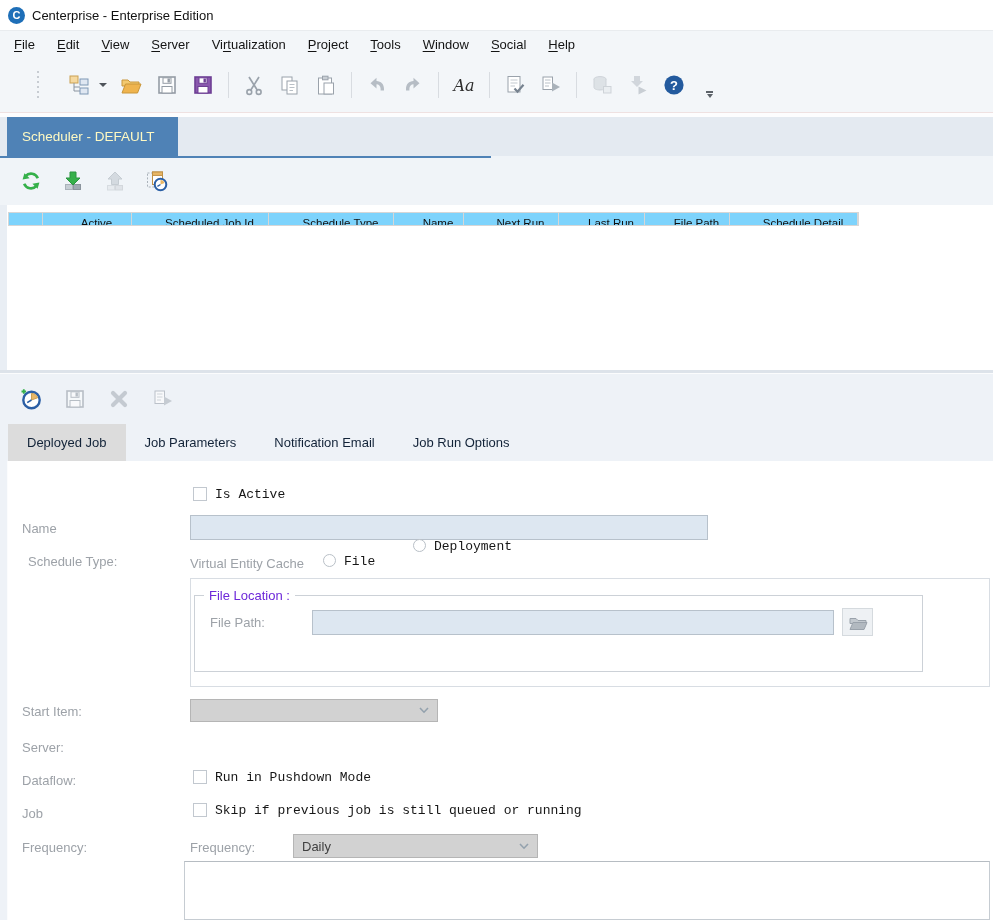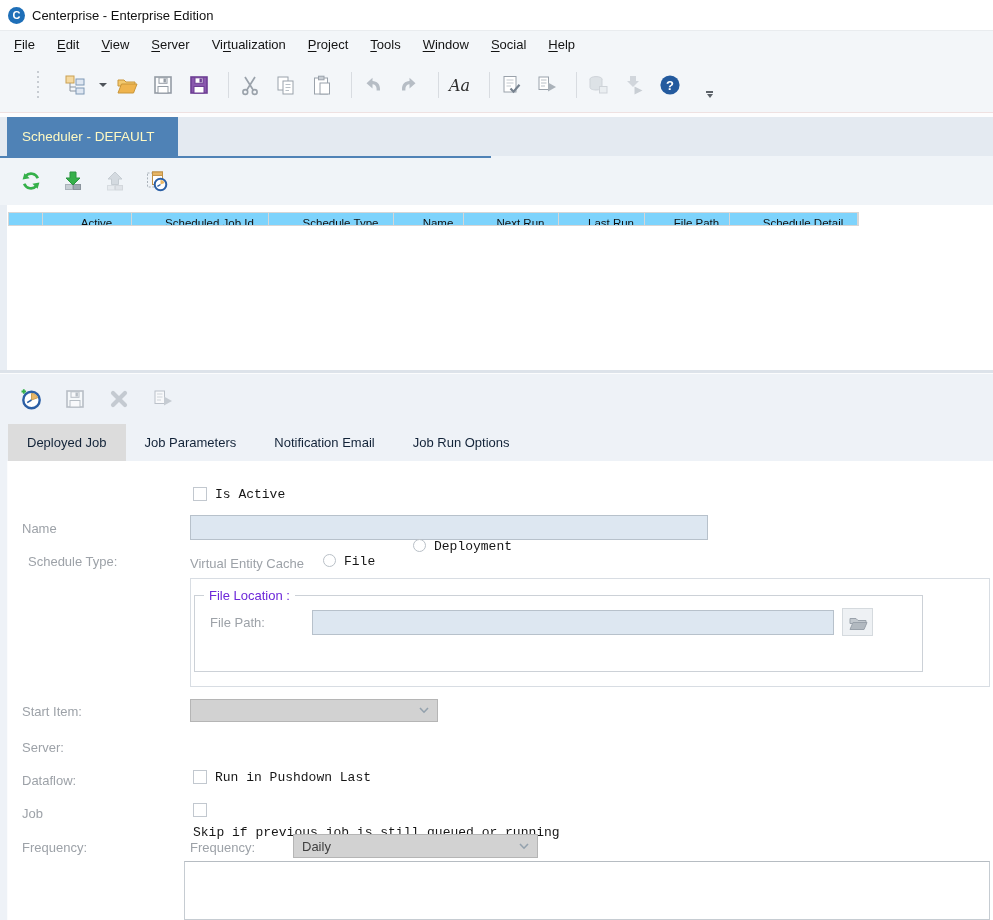--- a/index.html
+++ b/index.html
@@ -13,21 +13,21 @@
   
   #menubar{height:28px;background:#f3f6f9;border-top:1px solid #e9ecef;display:flex;align-items:center;
     font-size:13px;color:#141414;padding-left:3px;}
   .menu-item{padding:5px 11px;cursor:default;}
   .menu-item u{text-underline-offset:2px;}
   
   #maintoolbar{height:55px;background:#f3f6f9;border-bottom:1px solid #efe1e1;display:flex;align-items:center;}
   .grip{width:4px;height:28px;margin:0 20px 0 37px;
     background-image:repeating-linear-gradient(to bottom,#c7ccd2 0 2px,transparent 2px 5px);
     background-size:2px 100%;background-repeat:repeat-y;}
-  .tb-btn{width:30px;height:30px;display:flex;align-items:center;justify-content:flex-start;margin:0 3px;}
+  .tb-btn{width:30px;height:30px;display:flex;align-items:center;justify-content:center;margin:0 3px;}
   .tb-btn.disabled{opacity:.55;}
   .tb-caret{width:12px;height:30px;display:flex;align-items:center;justify-content:center;margin-right:4px;}
   .tb-caret i{width:0;height:0;border-left:4px solid transparent;border-right:4px solid transparent;border-top:4px solid #4e545b;}
   .tb-sep{width:1px;height:26px;background:#d8dce1;margin:0 7px;}
   .tb-overflow{margin-left:14px;margin-top:18px;display:flex;flex-direction:column;align-items:center;gap:1px;}
   .tb-overflow b{width:7px;height:2px;background:#5c6269;}
   .tb-overflow i{width:0;height:0;border-left:3.5px solid transparent;border-right:3.5px solid transparent;border-top:4px solid #5c6269;}
   .icn{display:inline-flex;align-items:center;justify-content:center;}
   .aa-glyph{font-family:"DejaVu Serif","Liberation Serif",serif;font-style:italic;font-size:16px;color:#2e2e2e;}
   
@@ -400,25 +400,25 @@
           <path d="M1 1 L5 5.2 L9 1" stroke="#93a1ad" stroke-width="1.6" fill="none"></path>
         </svg>
       </span>
   </div>
 
   <div class="f-label" style="left:22px;top:279px;">Server:</div>
 
   <div class="f-label" style="left:22px;top:312px;">Dataflow:</div>
   <div class="chk-row" style="left:193px;top:309px;">
     <span class="chk"></span>
-    <span class="f-text">Run in Pushdown Last</span>
+    <span class="f-text">Run in Pushdown Mode</span>
   </div>
 
   <div class="f-label" style="left:22px;top:345px;">Job</div>
-  <div class="chk-row" style="left:193px;top:342px;flex-direction:column;">
+  <div class="chk-row" style="left:193px;top:342px;">
     <span class="chk"></span>
     <span class="f-text">Skip if previous job is still queued or running</span>
   </div>
 
   <div class="f-label" style="left:22px;top:379px;">Frequency:</div>
   <div class="f-label" style="left:190px;top:379px;">Frequency:</div>
   <div class="dd-disabled" style="left:293px;top:373px;width:245px;height:24px;">
     <span class="dd-text">Daily</span>
     <span class="dd-chev icn">
         <svg width="10" height="7" viewBox="0 0 10 7" xmlns="http://www.w3.org/2000/svg">

